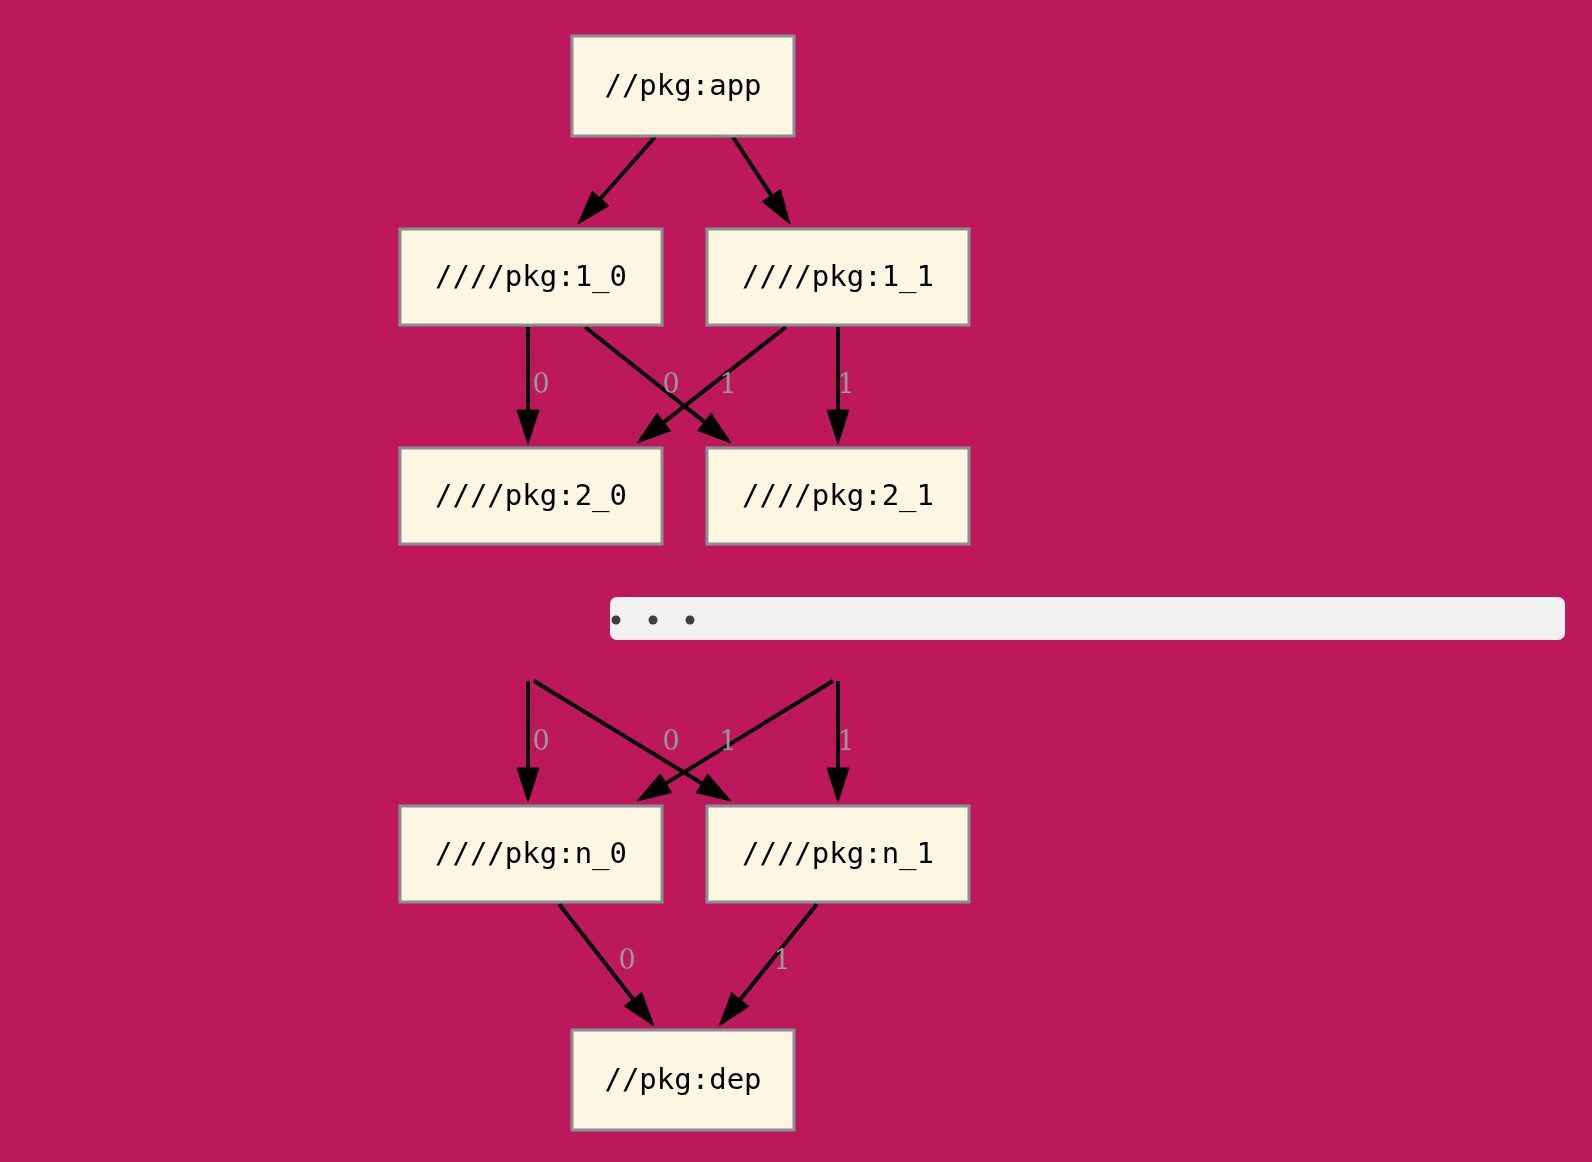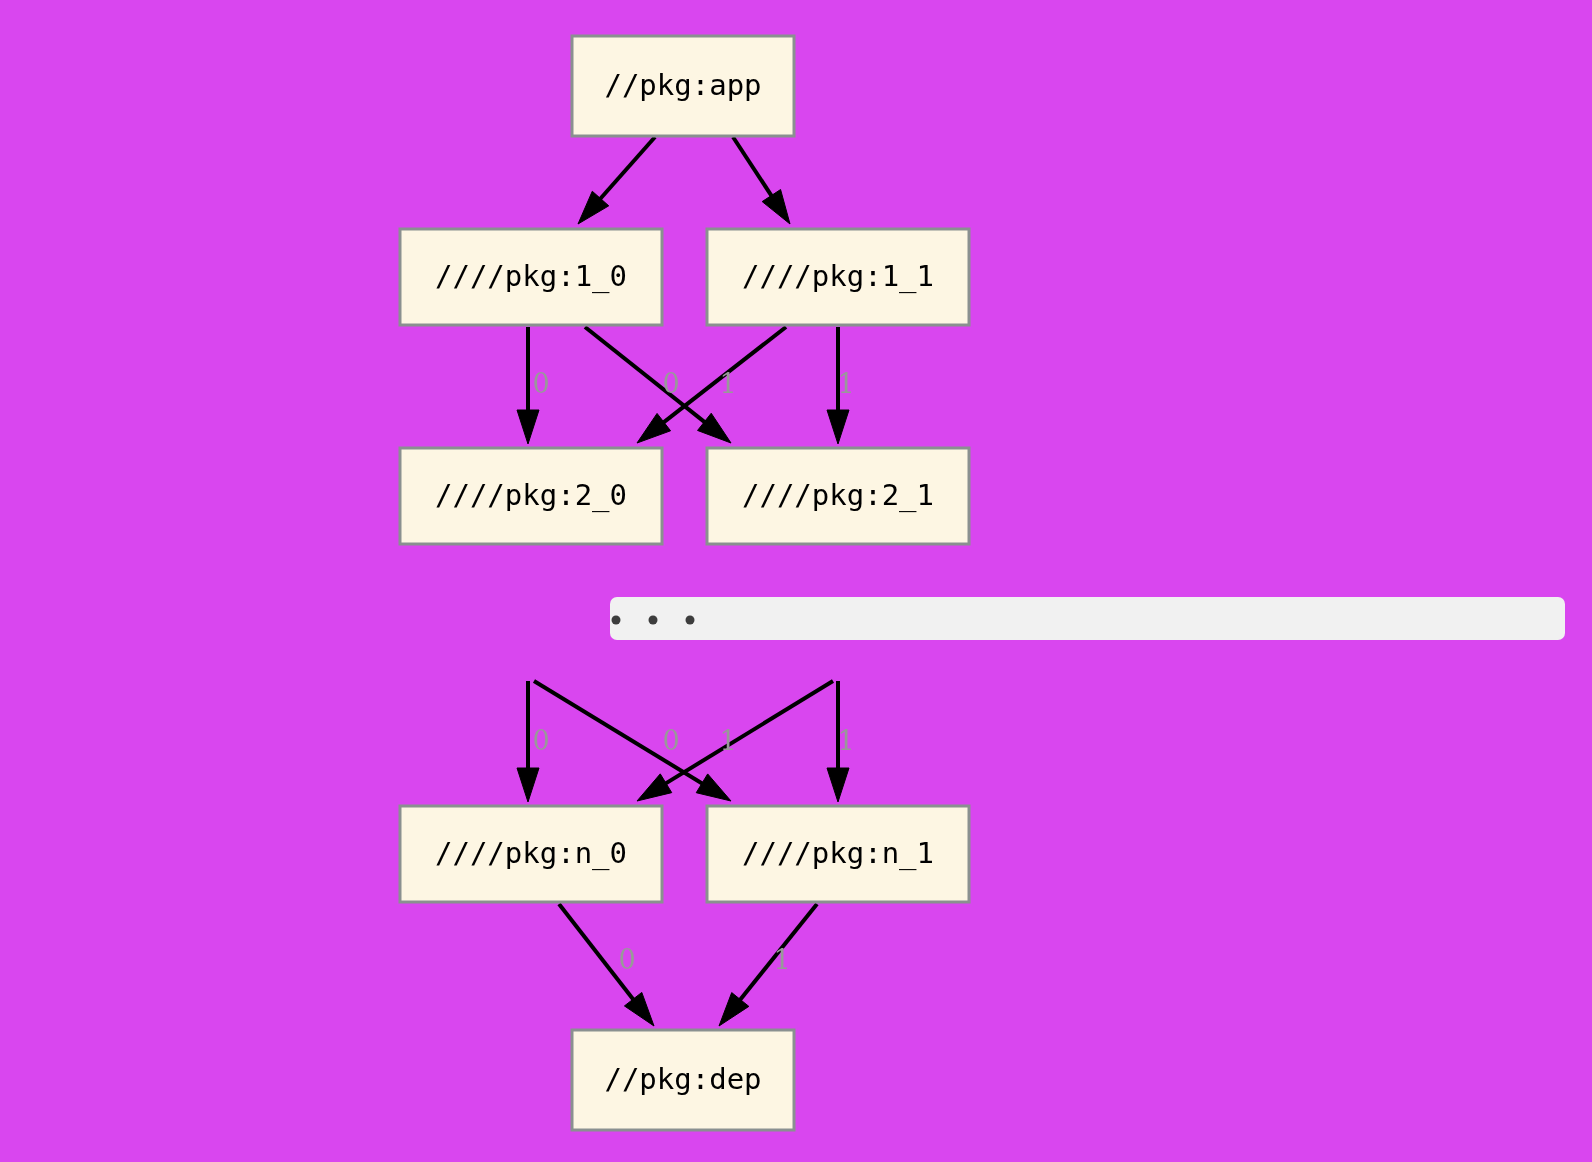--- a/index.html
+++ b/index.html
@@ -7,21 +7,21 @@
     padding: 0;
     background: #ffffff;
   }
   body {
     font-family: "DejaVu Sans Mono", "Liberation Mono", monospace;
   }
   #canvas {
     position: relative;
     width: 1592px;
     height: 1162px;
-    background: #d946ef;
+    background: #be185d;
     overflow: hidden;
   }
   #graph-svg {
     position: absolute;
     left: 0;
     top: 0;
     width: 1592px;
     height: 1162px;
   }
   .node-rect {

